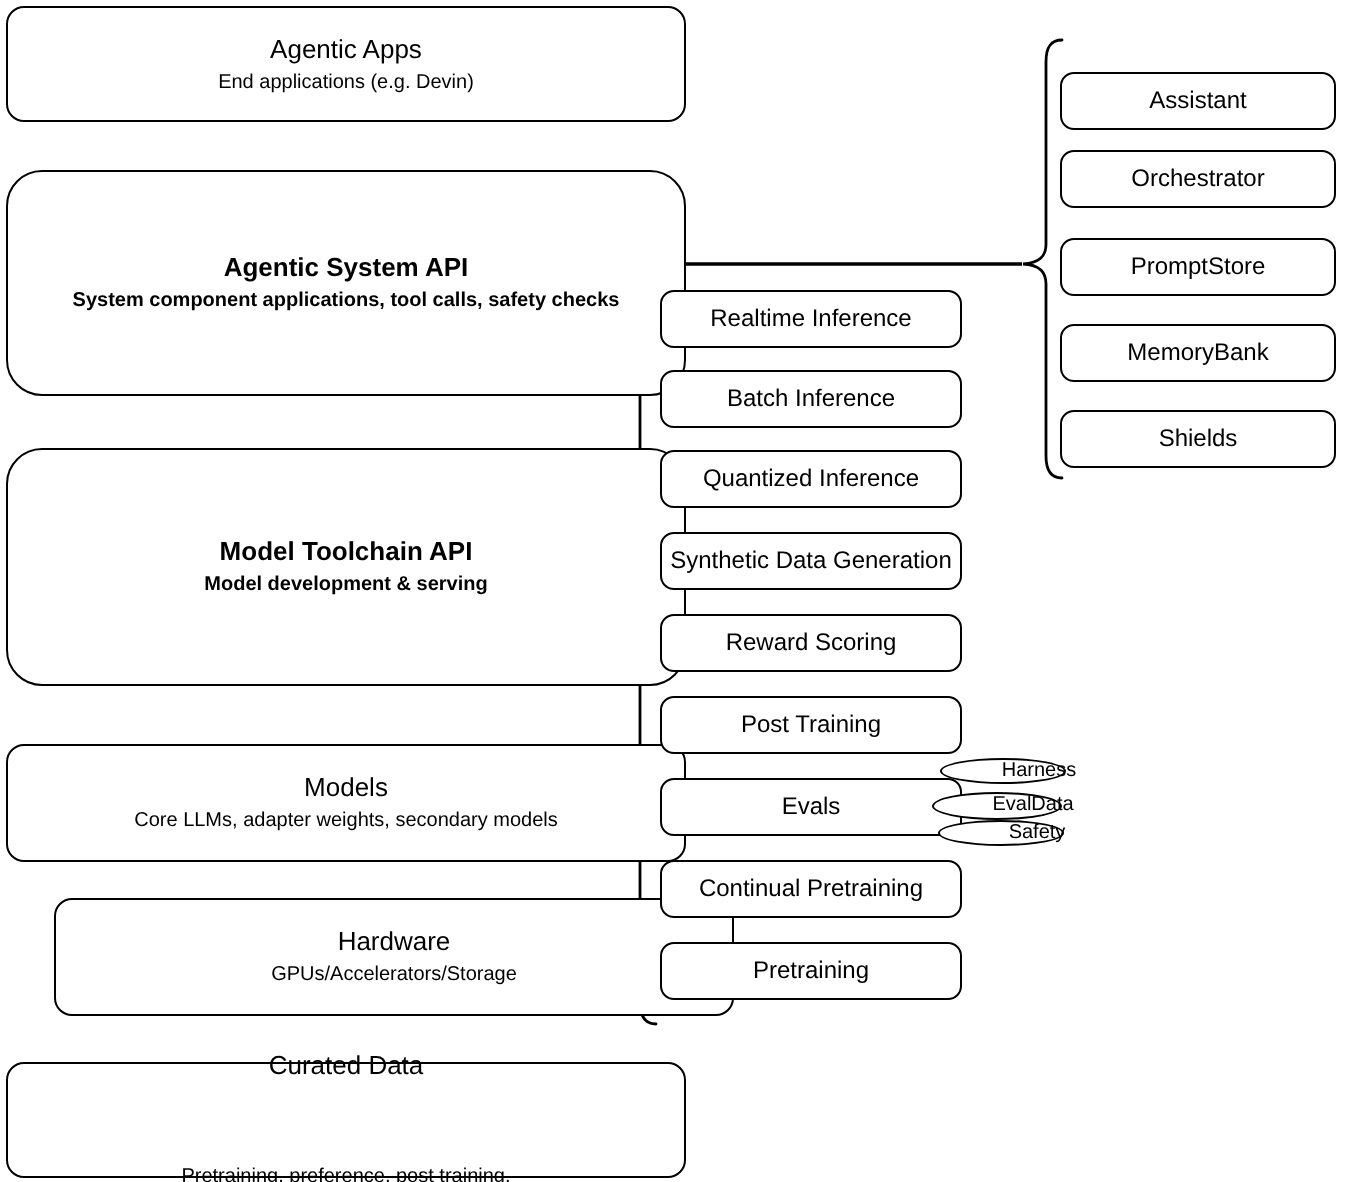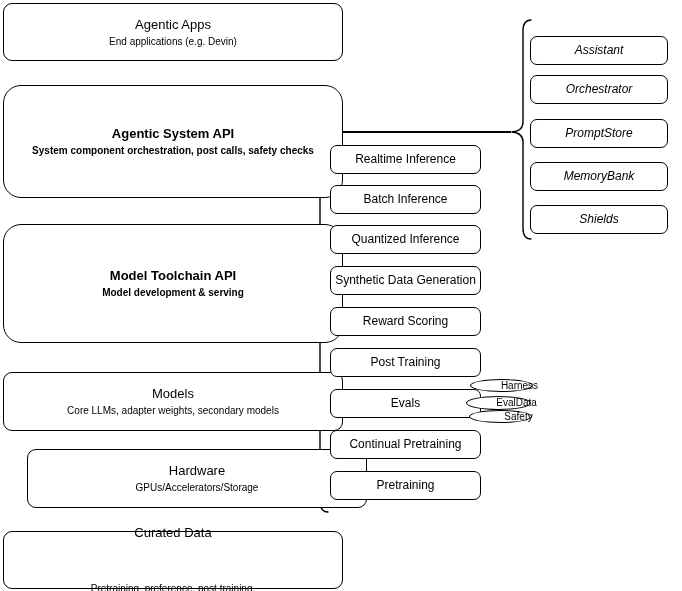--- a/index.html
+++ b/index.html
@@ -9,21 +9,21 @@
     position:absolute;background:#fff;border:1px solid #000;
     display:flex;flex-direction:column;align-items:center;justify-content:center;
     box-sizing:border-box;text-align:center;
   }
   .bigbox{left:3px;width:340px;}
   .r9{border-radius:9px;}
   .r18{border-radius:18px;font-weight:bold;}
   .title{font-size:13px;line-height:16px;white-space:nowrap;}
   .sub{font-size:10px;line-height:12px;margin-top:3px;white-space:nowrap;}
   .smallbox{left:330px;width:151px;height:29px;border-radius:7px;}
-  .rightbox{left:530px;width:138px;height:29px;border-radius:7px;font-style:italic;}
+  .rightbox{left:530px;width:138px;height:29px;border-radius:7px;}
   .label{font-size:12px;line-height:13px;white-space:nowrap;}
   .tag{
     position:absolute;background:#fff;border:1px solid #000;border-radius:50%;
     display:flex;align-items:center;justify-content:center;
     box-sizing:border-box;z-index:5;
   }
   .taglabel{font-size:10px;line-height:10px;white-space:nowrap;padding-left:36px;}
   svg.connectors{position:absolute;left:0;top:0;width:682px;height:591px;pointer-events:none;}
 </style>
 </head>
@@ -40,21 +40,21 @@
     <path d="M 327 141 C 322 141 320 145 320 151 L 320 315 C 320 321 317.5 324.5 313 325 C 317.5 325.5 320 329 320 335 L 320 501 C 320 507 322 512 328 512" stroke="#000" stroke-width="1.4" fill="none" stroke-linecap="round"></path>
   </svg>
 
   <div class="box bigbox r9" style="top:3px;height:58px;">
     <div class="title">Agentic Apps</div>
     <div class="sub">End applications (e.g. Devin)</div>
   </div>
 
   <div class="box bigbox r18" style="top:85px;height:113px;">
     <div class="title">Agentic System API</div>
-    <div class="sub">System component orchestration, post calls, safety checks</div>
+    <div class="sub">System component applications, tool calls, safety checks</div>
   </div>
 
   <div class="box bigbox r18" style="top:224px;height:119px;">
     <div class="title">Model Toolchain API</div>
     <div class="sub">Model development &amp; serving</div>
   </div>
 
   <div class="box bigbox r9" style="top:372px;height:59px;">
     <div class="title">Models</div>
     <div class="sub">Core LLMs, adapter weights, secondary models</div>

